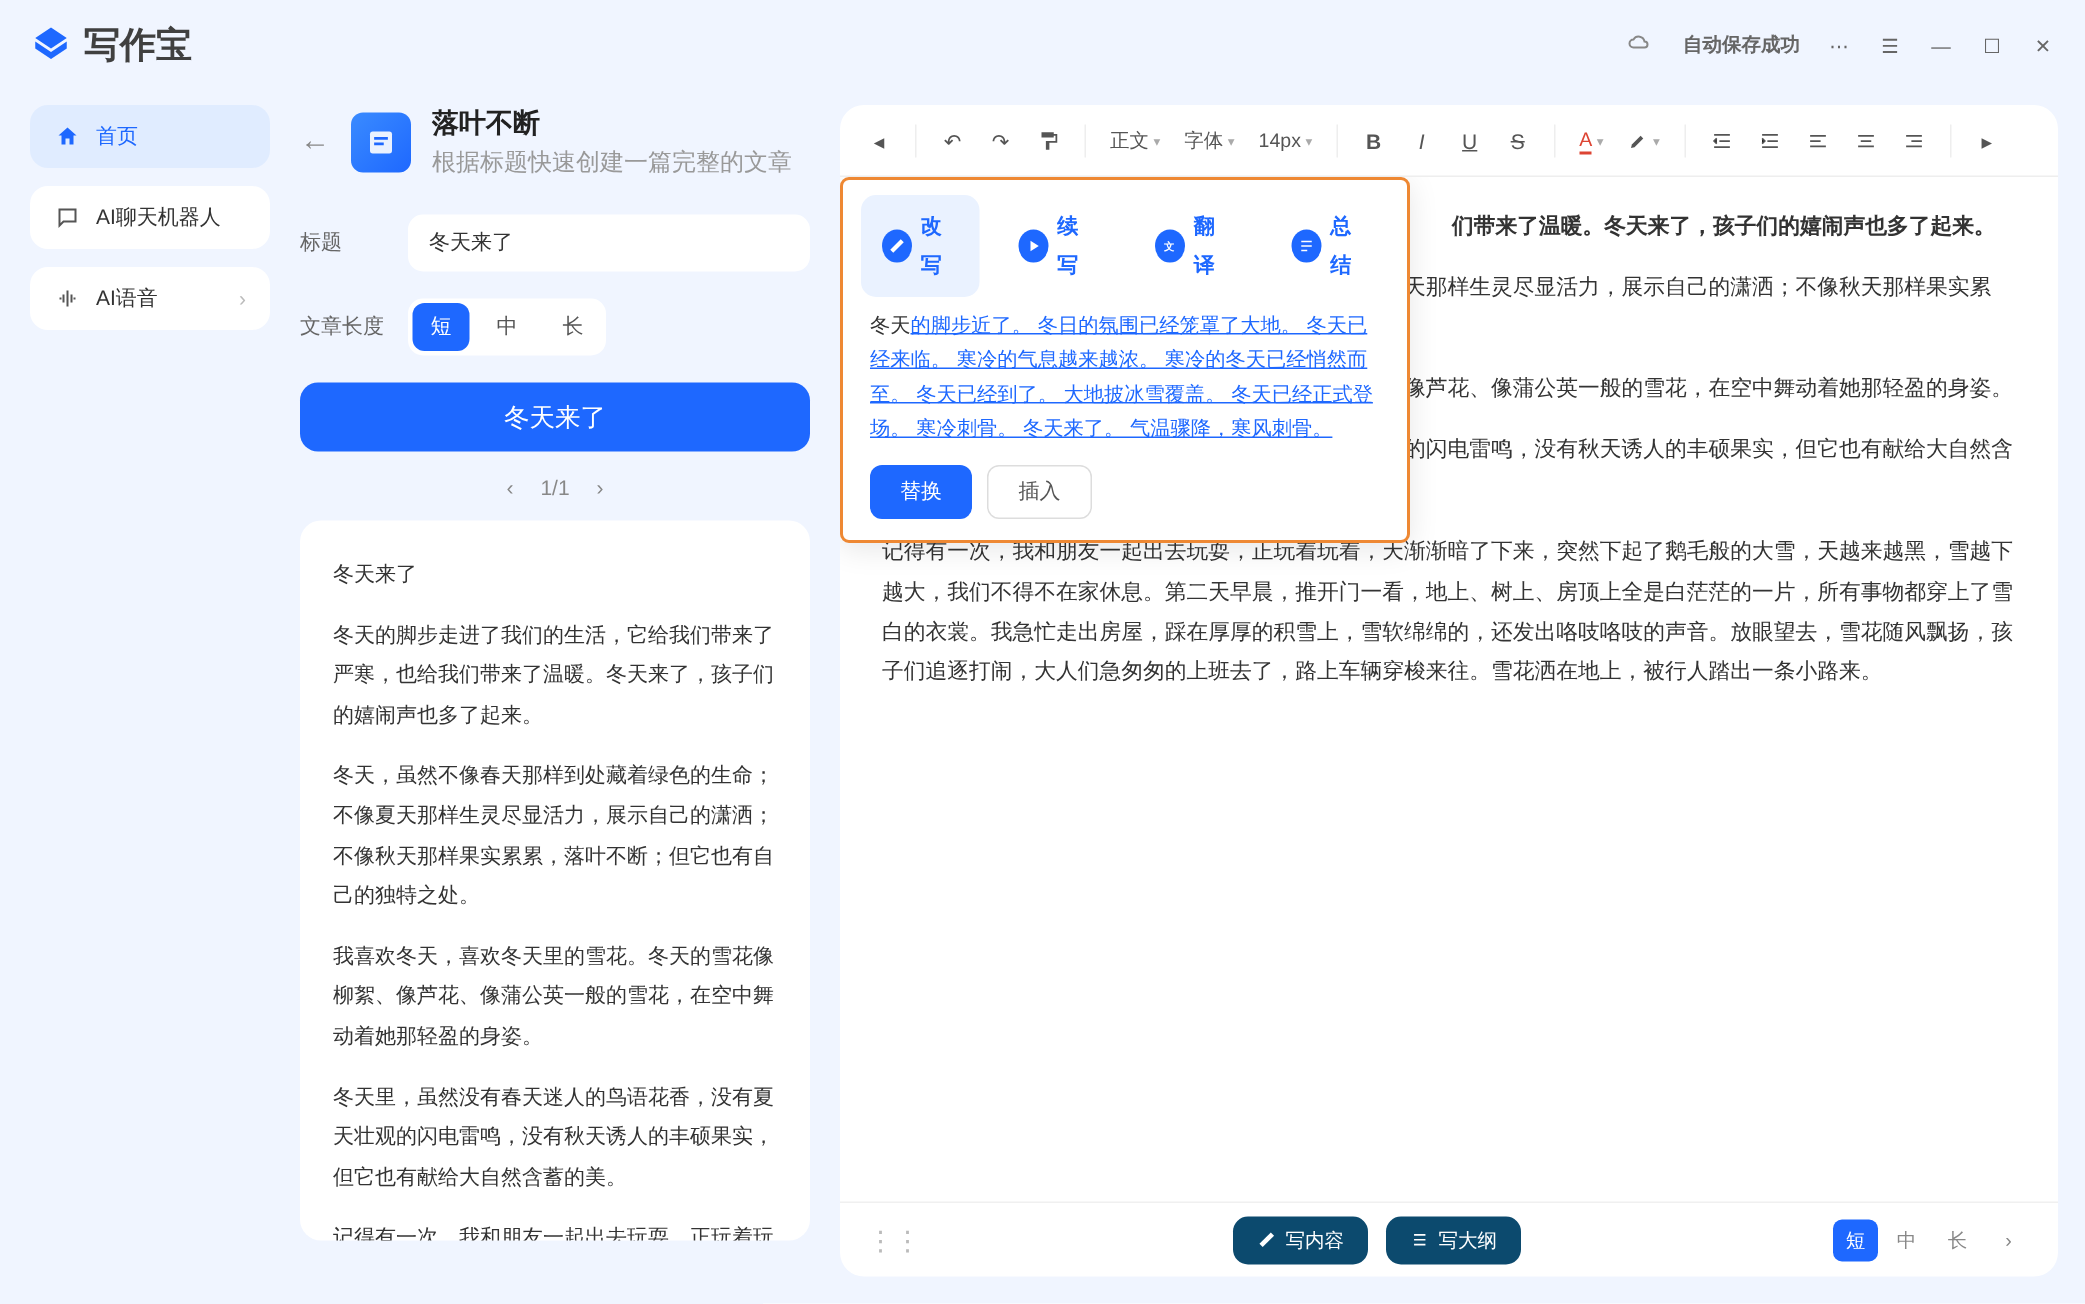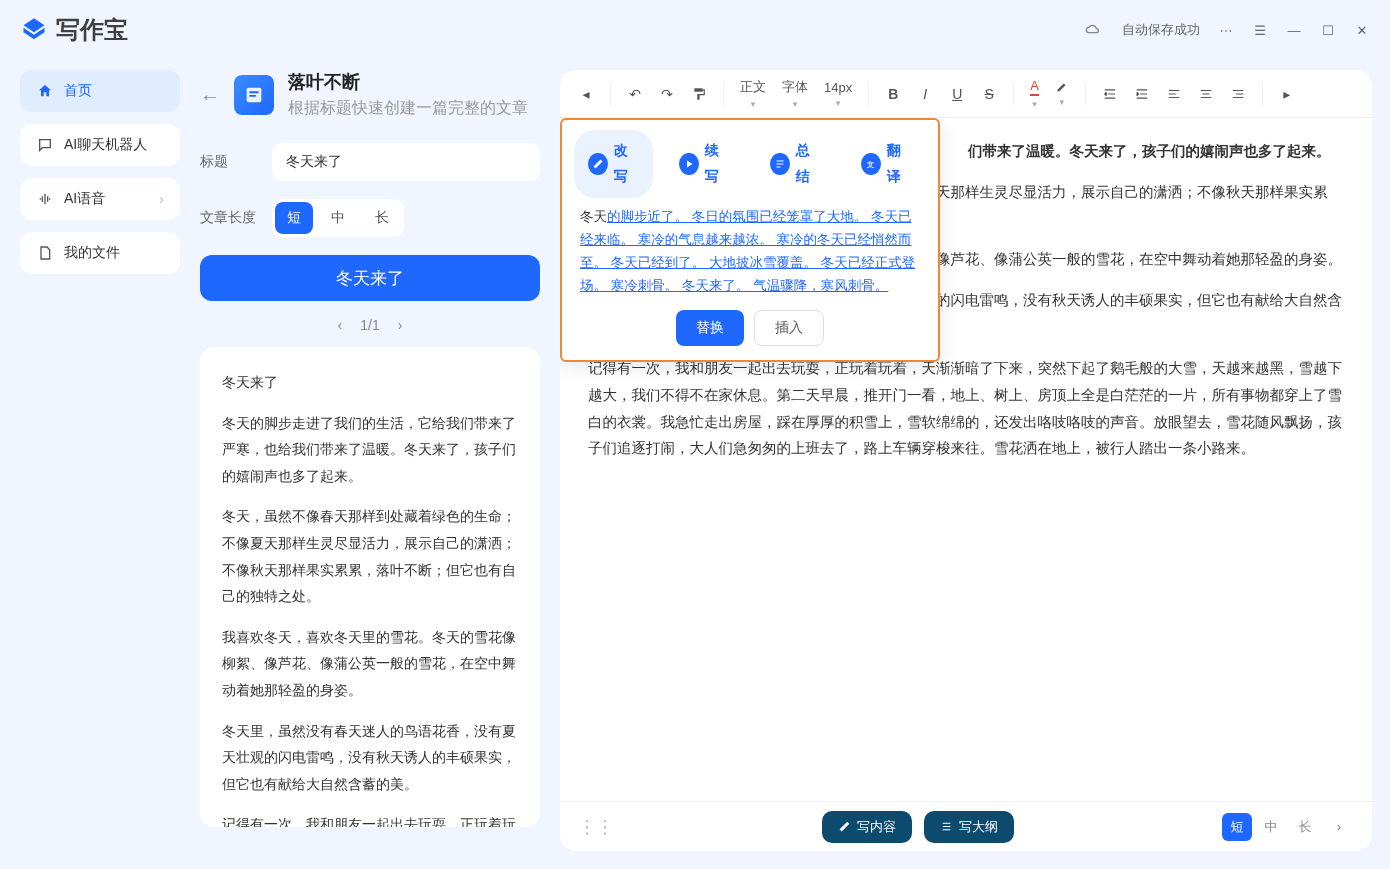--- a/index.html
+++ b/index.html
@@ -2,21 +2,21 @@
 <html><head>
 <meta charset="utf-8">
 <style>
 * { margin: 0; padding: 0; box-sizing: border-box; font-family: "Microsoft YaHei", "PingFang SC", sans-serif; }
 body { width: 1390px; height: 869px; background: #f0f5ff; overflow: hidden; position: relative; }
 
 .titlebar { height: 60px; display: flex; align-items: center; padding: 0 20px; }
 .logo-area { display: flex; align-items: center; gap: 8px; color: #404040; font-size: 24px; font-weight: bold; }
 .logo-icon { width: 28px; height: 28px; }
 .titlebar-right { margin-left: auto; display: flex; align-items: center; gap: 18px; color: #666; font-size: 13px; }
-.cloud-status { display: flex; align-items: center; gap: 21px; }
+.cloud-status { display: flex; align-items: flex-start; gap: 21px; font-weight: bold; }
 .win-btn { width: 16px; height: 16px; display: flex; align-items: center; justify-content: center; cursor: pointer; }
 
 .sidebar { position: absolute; left: 20px; top: 70px; width: 160px; }
 .side-item { display: flex; align-items: center; gap: 10px; padding: 12px 16px; border-radius: 12px; background: #fff; margin-bottom: 12px; font-size: 14px; color: #333; cursor: pointer; }
 .side-item.active { background: #e0ecff; color: #1e68ff; }
 .side-item .chev { margin-left: auto; color: #bbb; }
 .side-icon { width: 18px; height: 18px; display:flex; align-items:center; justify-content:center; }
 
 .midcol { position: absolute; left: 200px; top: 70px; width: 340px; }
 .back-row { display: flex; align-items: center; gap: 14px; margin-bottom: 24px; }
@@ -35,38 +35,38 @@
 .gen-btn { width: 100%; height: 46px; border-radius: 12px; background: #1e68ff; color: #fff; font-size: 17px; border: none; cursor: pointer; margin-bottom: 16px;}
 .pager { display: flex; align-items: center; justify-content: center; gap: 18px; color: #888; font-size: 14px; margin-bottom: 14px;}
 
 .preview-card { background: #fff; border-radius: 14px; padding: 22px; height: 480px; overflow: hidden; font-size: 14px; color: #333; line-height: 1.9; }
 .preview-card p { margin-bottom: 14px; }
 
 .editor { position: absolute; left: 560px; top: 70px; right: 18px; bottom: 18px; background: #fff; border-radius: 16px; display: flex; flex-direction: column; }
 .toolbar { height: 48px; border-bottom: 1px solid #eee; display: flex; align-items: center; padding: 0 12px; gap: 4px; }
 .tb-btn { min-width: 28px; height: 30px; display: flex; align-items: center; justify-content: center; cursor: pointer; border-radius: 4px; color: #555; font-size: 14px; padding: 0 3px;}
 .tb-sep { width: 1px; height: 22px; background: #eee; margin: 0 6px; }
-.tb-drop { display:flex; align-items:center; gap:3px; font-size:13px; color:#555; padding:0 6px; cursor:pointer;flex-direction:column;}
+.tb-drop { display:flex; align-items:center; gap:3px; font-size:13px; color:#555; padding:0 6px; cursor:pointer;}
 .tb-chev { font-size:9px; color:#aaa;}
 .underline { text-decoration: underline; }
 .strike { text-decoration: line-through;}
 .color-a { color: #d43; border-bottom: 2px solid #d43; padding-bottom:1px;}
 
 .editor-body { flex: 1; padding: 20px 28px; font-size: 14.5px; line-height: 1.85; color: #333; overflow-y: auto; position: relative; }
 .editor-body p { margin-bottom: 14px; }
 
 .popup { position: absolute; top: 0px; left: 0px; width: 380px; background: #fff; border: 2px solid #e83; border-radius: 6px; padding: 0; z-index: 50; box-shadow: 0 4px 20px rgba(0,0,0,0.1);}
 .popup-tabs { display: flex; padding: 10px 12px 8px; gap: 12px; }
-.ptab { display: flex; align-items: center; gap: 6px; padding: 8px 14px; border-radius: 21px; font-size: 14px; font-weight: 600; color: #1e68ff; cursor:pointer;}
+.ptab { display: flex; align-items: center; gap: 6px; padding: 8px 14px; border-radius: 10px; font-size: 14px; font-weight: 600; color: #1e68ff; cursor:pointer;}
 .ptab.active { background: #eaf2ff; }
 .ptab .t-icon { width: 22px; height: 22px; border-radius: 50%; background: #1e68ff; display:flex; align-items:center; justify-content:center; }
 .ptab.active .t-icon { background: #1e68ff; }
 .popup-text { padding: 0 18px 12px; font-size: 13.5px; line-height: 1.7; color: #333; }
 .popup-text .under { color: #1e68ff; text-decoration: underline; text-decoration-color: #1e68ff; }
-.popup-btns { display: flex; justify-content: center; gap: 10px; padding: 0 18px 14px; }
+.popup-btns { display: flex; justify-content: flex-start; gap: 10px; padding: 0 18px 14px; }
 .pbtn-primary { background: #1e68ff; color: #fff; border: none; padding: 8px 20px; border-radius: 8px; font-size: 14px; cursor:pointer;}
 .pbtn-sec { background: #fff; color: #555; border: 1px solid #ddd; padding: 8px 20px; border-radius: 8px; font-size: 14px; cursor:pointer;}
 
 .bottom-bar { height: 50px; border-top: 1px solid #f0f0f0; display: flex; align-items: center; padding: 0 18px; gap: 12px; }
 .bb-left { color:#bbb; font-size:18px;}
 .bb-pill { padding: 7px 16px; border-radius: 10px; font-size: 13px; display:flex; align-items:center; gap:6px; cursor:pointer;}
 .bb-pill.blue { background: #0c4a6e; color: #fff; }
 .bb-right { margin-left: auto; display:flex; align-items:center; gap:4px;}
 .bb-small { width:30px; height:28px; border-radius:6px; display:flex; align-items:center; justify-content:center; font-size:13px; color:#888; cursor:pointer;}
 .bb-small.active { background:#1e68ff; color:#fff;}
@@ -114,28 +114,20 @@
     <span>AI聊天机器人</span>
   </div>
   <div class="side-item">
     <span class="side-icon">
         <svg width="16" height="16" viewBox="0 0 24 24">
           <path stroke="#555" stroke-width="2" d="M4 12h2M8 8v8M12 4v16M16 8v8M20 12h-2"></path>
         </svg>
       </span>
     <span>AI语音</span>
     <span class="chev">›</span>
-  </div>
-  <div class="side-item">
-    <span class="side-icon">
-        <svg width="16" height="16" viewBox="0 0 24 24">
-          <path fill="none" stroke="#555" stroke-width="2" d="M6 3h9l4 4v14H6V3z"></path>
-        </svg>
-      </span>
-    <span>我的文件</span>
   </div>
 </div>
 
 <div class="midcol">
   <div class="back-row">
     <span class="back-btn">←</span>
     <div class="page-icon">
       <svg width="22" height="22" viewBox="0 0 24 24">
           <rect x="4" y="4" width="16" height="16" rx="2" fill="#fff" opacity="0.9"></rect>
           <path stroke="#1e68ff" stroke-width="2" d="M7 9h10M7 13h7"></path>
@@ -268,32 +260,32 @@
           <span class="t-icon">
               <svg width="12" height="12" viewBox="0 0 24 24">
                 <path fill="#fff" d="M8 5v14l11-7z"></path>
               </svg>
             </span>
           <span>续写</span>
         </div>
         <div class="ptab">
           <span class="t-icon">
               <svg width="12" height="12" viewBox="0 0 24 24">
+                <text x="4" y="17" font-size="14" fill="#fff">文</text>
+              </svg>
+            </span>
+          <span>翻译</span>
+        </div>
+        <div class="ptab">
+          <span class="t-icon">
+              <svg width="12" height="12" viewBox="0 0 24 24">
                 <path stroke="#fff" stroke-width="2" d="M5 6h14M5 12h14M5 18h8"></path>
               </svg>
             </span>
           <span>总结</span>
-        </div>
-        <div class="ptab">
-          <span class="t-icon">
-              <svg width="12" height="12" viewBox="0 0 24 24">
-                <text x="4" y="17" font-size="14" fill="#fff">文</text>
-              </svg>
-            </span>
-          <span>翻译</span>
         </div>
       </div>
       <div class="popup-text">
         <span>冬天</span><span class="under">的脚步近了。 冬日的氛围已经笼罩了大地。 冬天已经来临。 寒冷的气息越来越浓。 寒冷的冬天已经悄然而至。 冬天已经到了。 大地披冰雪覆盖。 冬天已经正式登场。 寒冷刺骨。 冬天来了。 气温骤降，寒风刺骨。</span>
       </div>
       <div class="popup-btns">
         <button class="pbtn-primary">替换</button>
         <button class="pbtn-sec">插入</button>
       </div>
     </div>

